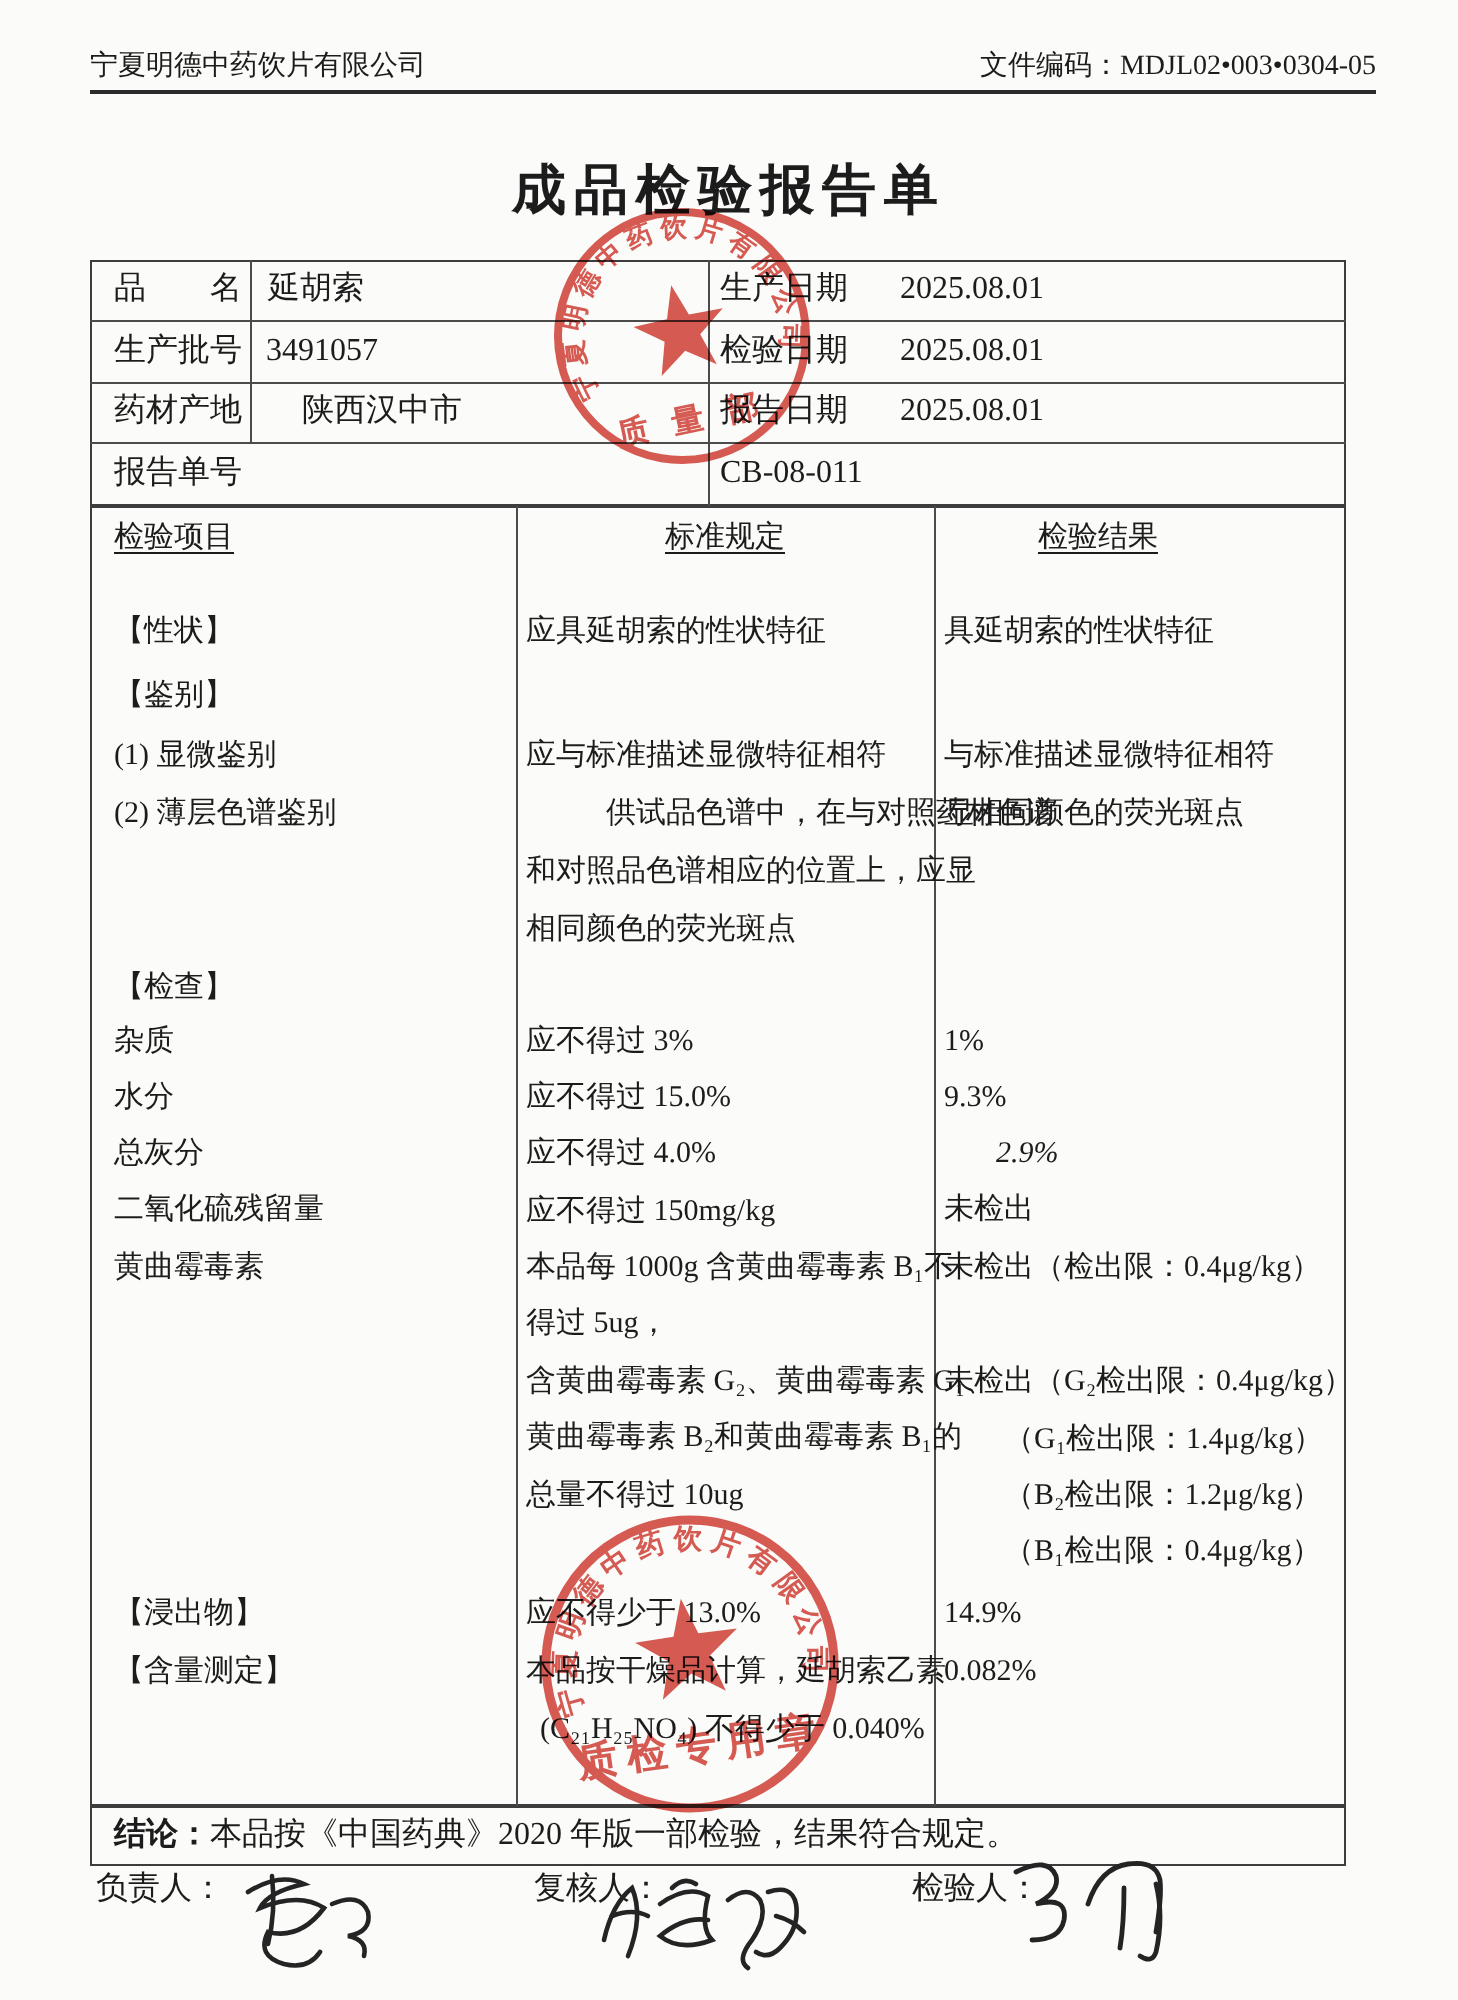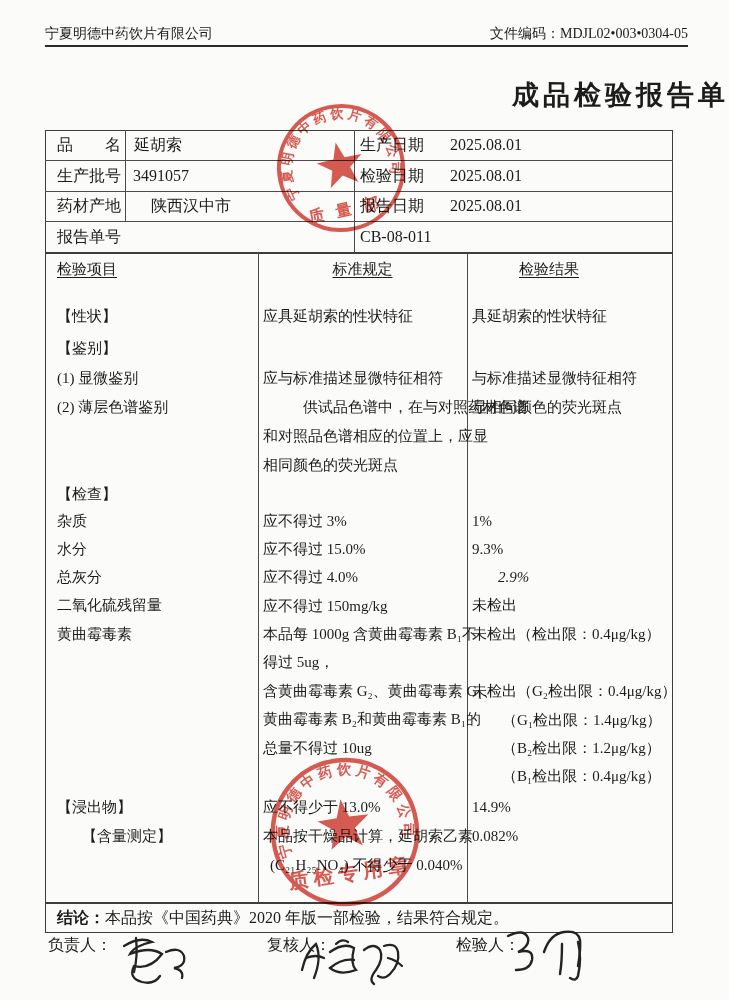--- a/index.html
+++ b/index.html
@@ -7,21 +7,21 @@
     width:729px;height:1000px;position:relative;overflow:hidden;
     background:#fbfbf9;
     font-family:"Liberation Serif","DejaVu Serif",serif;
     color:#1c1c1c;
   }
   .abs{position:absolute;white-space:nowrap;line-height:1.15;}
   .hline{position:absolute;height:1px;background:#4c4c4c;}
   .vline{position:absolute;width:1px;background:#4c4c4c;}
   .box{position:absolute;border:1px solid #3d3d3d;box-sizing:border-box;background:transparent;}
   .hdr{font-size:14px;}
-  .title{font-size:27px;font-weight:bold;letter-spacing:4px;text-align:right;width:729px;left:0;}
+  .title{font-size:27px;font-weight:bold;letter-spacing:4px;text-align:center;width:729px;left:0;}
   .cell{font-size:16px;}
   .tbl{font-size:15px;}
   .colhead{font-size:15px;text-decoration:underline;text-underline-offset:3px;}
   .ctr{text-align:center;}
   .concl{font-size:16px;}
   .stamp{position:absolute;opacity:0.82;mix-blend-mode:multiply;}
   .sig{position:absolute;}
 </style>
 </head>
 <body>
@@ -71,21 +71,21 @@
 <div class="abs tbl" style="left:57px;top:340px;">【鉴别】</div>
 <div class="abs tbl" style="left:57px;top:370px;">(1) 显微鉴别</div>
 <div class="abs tbl" style="left:57px;top:399px;">(2) 薄层色谱鉴别</div>
 <div class="abs tbl" style="left:57px;top:486px;">【检查】</div>
 <div class="abs tbl" style="left:57px;top:513px;">杂质</div>
 <div class="abs tbl" style="left:57px;top:541px;">水分</div>
 <div class="abs tbl" style="left:57px;top:569px;">总灰分</div>
 <div class="abs tbl" style="left:57px;top:597px;">二氧化硫残留量</div>
 <div class="abs tbl" style="left:57px;top:626px;">黄曲霉毒素</div>
 <div class="abs tbl" style="left:57px;top:799px;">【浸出物】</div>
-<div class="abs tbl" style="left:57px;top:828px;margin-left:25px;">【含量测定】</div>
+<div class="abs tbl" style="left:57px;top:828px;">【含量测定】</div>
 
 <div class="abs tbl" style="left:263px;top:308px;">应具延胡索的性状特征</div>
 <div class="abs tbl" style="left:263px;top:370px;">应与标准描述显微特征相符</div>
 <div class="abs tbl" style="left:263px;top:399px;margin-left:40px;">供试品色谱中，在与对照药材色谱</div>
 <div class="abs tbl" style="left:263px;top:428px;">和对照品色谱相应的位置上，应显</div>
 <div class="abs tbl" style="left:263px;top:457px;">相同颜色的荧光斑点</div>
 <div class="abs tbl" style="left:263px;top:513px;">应不得过 3%</div>
 <div class="abs tbl" style="left:263px;top:541px;">应不得过 15.0%</div>
 <div class="abs tbl" style="left:263px;top:569px;">应不得过 4.0%</div>
 <div class="abs tbl" style="left:263px;top:598px;">应不得过 150mg/kg</div>

